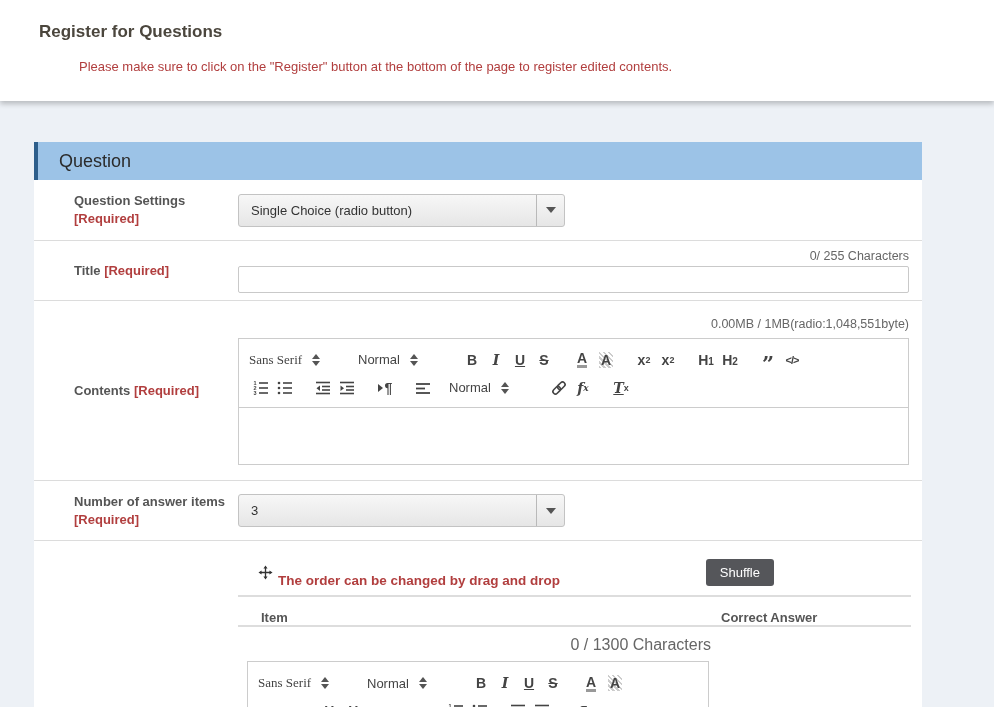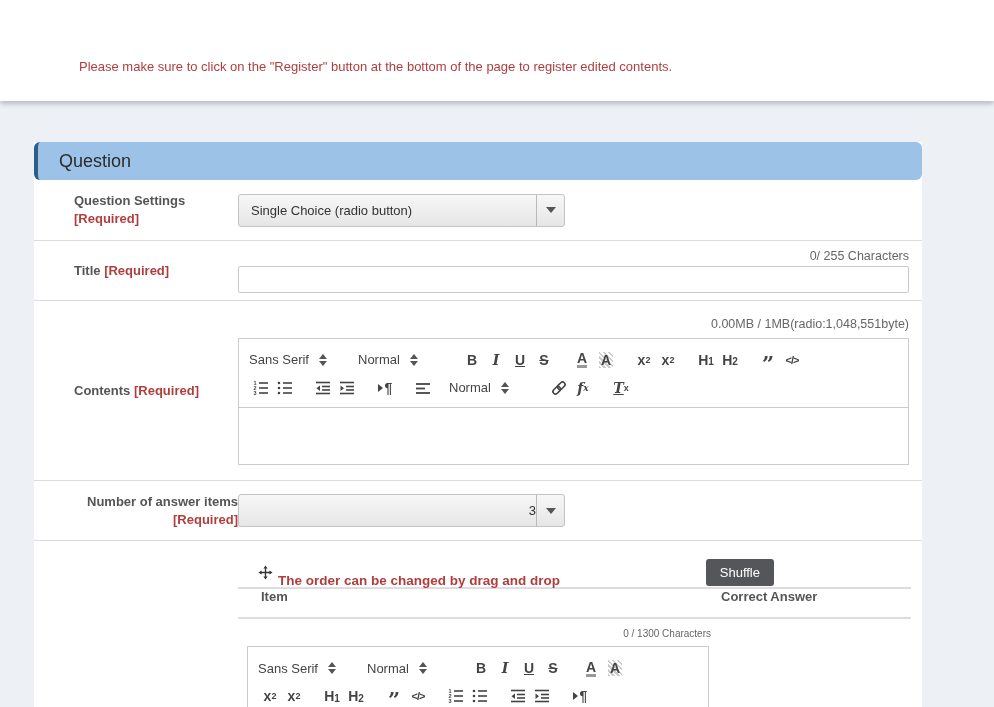--- a/index.html
+++ b/index.html
@@ -8,33 +8,33 @@
 
   
   .top-header { position:absolute; left:0; top:0; width:994px; height:101px;
     background:#ffffff; box-shadow:0 3px 5px rgba(0,0,0,.22); z-index:2; }
   .page-title { position:absolute; left:39px; top:22px; font-size:17px; font-weight:bold; color:#4b463d; }
   .page-notice { position:absolute; left:35px; top:59px; font-size:13px; color:#b13e3e;margin-left:44px; }
 
   
   .form-card { position:absolute; left:34px; top:142px; width:888px; height:600px; background:#ffffff; }
   .section-bar { height:38px; background:#9cc3e7; border-left:4px solid #2d5e8b;
-    display:flex; align-items:center; padding-left:21px; font-size:18px; color:#2b2b2b;border-radius:6px; }
+    display:flex; align-items:center; padding-left:21px; font-size:18px; color:#2b2b2b; }
 
   .form-row { display:flex; border-top:1px solid #dcdcdc; }
   .form-row.first { border-top:none; }
   .label-col { width:204px; padding-left:40px; padding-top:0; display:flex; align-items:center; }
   .label-inner { font-size:13px; font-weight:bold; color:#555; line-height:18px; }
   .req { color:#b13e3e; font-weight:bold; }
   .field-col { flex:1; padding-right:13px; display:flex; flex-direction:column; justify-content:center; }
 
   .row-qsettings { height:60px; }
   .row-title { height:60px; }
   .row-contents { height:180px; }
-  .row-numitems { height:60px;text-align:right; }
+  .row-numitems { height:60px; }
 
   .counter { font-size:12.5px; color:#666; text-align:right; }
 
   
   .dropdown { width:327px; height:33px; border:1px solid #c3c3c3; border-radius:3px;
     background:linear-gradient(#f7f7f7,#e6e6e6); display:flex; align-items:center; cursor:pointer; }
   .dropdown .dd-text { flex:1; padding-left:12px; font-size:13px; color:#333; }
   .dropdown .dd-btn { width:28px; height:100%; border-left:1px solid #b9b9b9; display:flex; align-items:center; justify-content:center; }
   .dd-arrow { width:0; height:0; border-left:5px solid transparent; border-right:5px solid transparent; border-top:6px solid #555; }
 
@@ -46,21 +46,21 @@
   .ql-toolbar { border-bottom:1px solid #ccc; padding:7px 10px 5px 10px; }
   .tb-row { display:flex; align-items:center; height:28px; }
   .tb-btn { display:inline-flex; align-items:center; justify-content:center; min-width:24px; height:24px;
     color:#444; font-size:14px; font-weight:bold; cursor:pointer; }
   .grp { margin-right:14px; display:inline-flex; align-items:center; }
   .picker { display:inline-flex; align-items:center; cursor:pointer; color:#444; font-size:13px; font-weight:normal; }
   .picker .pk-label { margin-right:10px; }
   .pk-arrows { display:inline-flex; flex-direction:column; gap:2px; }
   .pk-up { width:0; height:0; border-left:4px solid transparent; border-right:4px solid transparent; border-bottom:5px solid #555; }
   .pk-down { width:0; height:0; border-left:4px solid transparent; border-right:4px solid transparent; border-top:5px solid #555; }
-  .picker-font { width:95px; }
+  .picker-font { width:95px;font-family:Liberation Serif, serif; }
   .picker-header { width:88px; }
   .picker-size { width:84px; }
 
   .it-italic { font-family:"DejaVu Serif", serif; font-style:italic; }
   .it-under { text-decoration:underline; }
   .it-strike { text-decoration:line-through; }
   .it-color { border-bottom:3px solid #999; line-height:14px; }
   .it-bg { background:repeating-linear-gradient(45deg,#ccc 0 1.5px,#fff 1.5px 3.5px); padding:0 2px; }
   .tb-btn sub { font-size:9px; font-weight:bold; }
   .tb-btn sup { font-size:9px; font-weight:bold; }
@@ -72,32 +72,33 @@
   .svgicon svg { display:block; }
   .ql-content { height:56px; }
 
   
   .items-section { margin-left:204px; width:673px; padding-right:0; }
   .drag-row { display:flex; align-items:center; margin-top:16px; height:30px; }
   .move-ic { margin-left:20px; margin-right:5px; display:inline-flex; cursor:move; }
   .drag-note { font-size:13.5px; font-weight:bold; color:#b13e3e;margin-top:16px; }
   .shuffle-btn { margin-left:auto; margin-right:137px; background:#55565a; color:#fff; font-size:13px;
     padding:6px 14px; border:none; border-radius:3px; cursor:pointer; font-family:"Liberation Sans", sans-serif; }
-  .item-table-head { display:flex; align-items:flex-start; border-top:2px solid #ddd; border-bottom:2px solid #ddd;
-    height:32px; }
+  .item-table-head { display:flex; align-items:flex-end; border-top:2px solid #ddd; border-bottom:2px solid #ddd;
+    height:32px; margin-top:8px; }
   .col-item { font-size:13px; font-weight:bold; color:#555; padding-left:23px; flex:1; }
   .col-correct { font-size:13px; font-weight:bold; color:#555; width:190px; }
   .item-cell { width:473px; padding-left:9px; }
-  .item-counter { font-size:10px; color:#666; text-align:right; margin-top:9px; }
+  .item-counter { font-size:16px; color:#666; text-align:right; margin-top:9px; }
   .item-editor { width:462px; }
 </style>
 </head>
 <body>
 
 <div class="top-header">
+  <div class="page-title">Register for Questions</div>
   <div class="page-notice">Please make sure to click on the "Register" button at the bottom of the page to register edited contents.</div>
 </div>
 
 <div class="form-card">
 
   <div class="section-bar">
     <span>Question</span>
   </div>
 
   <div class="form-row row-qsettings first">

